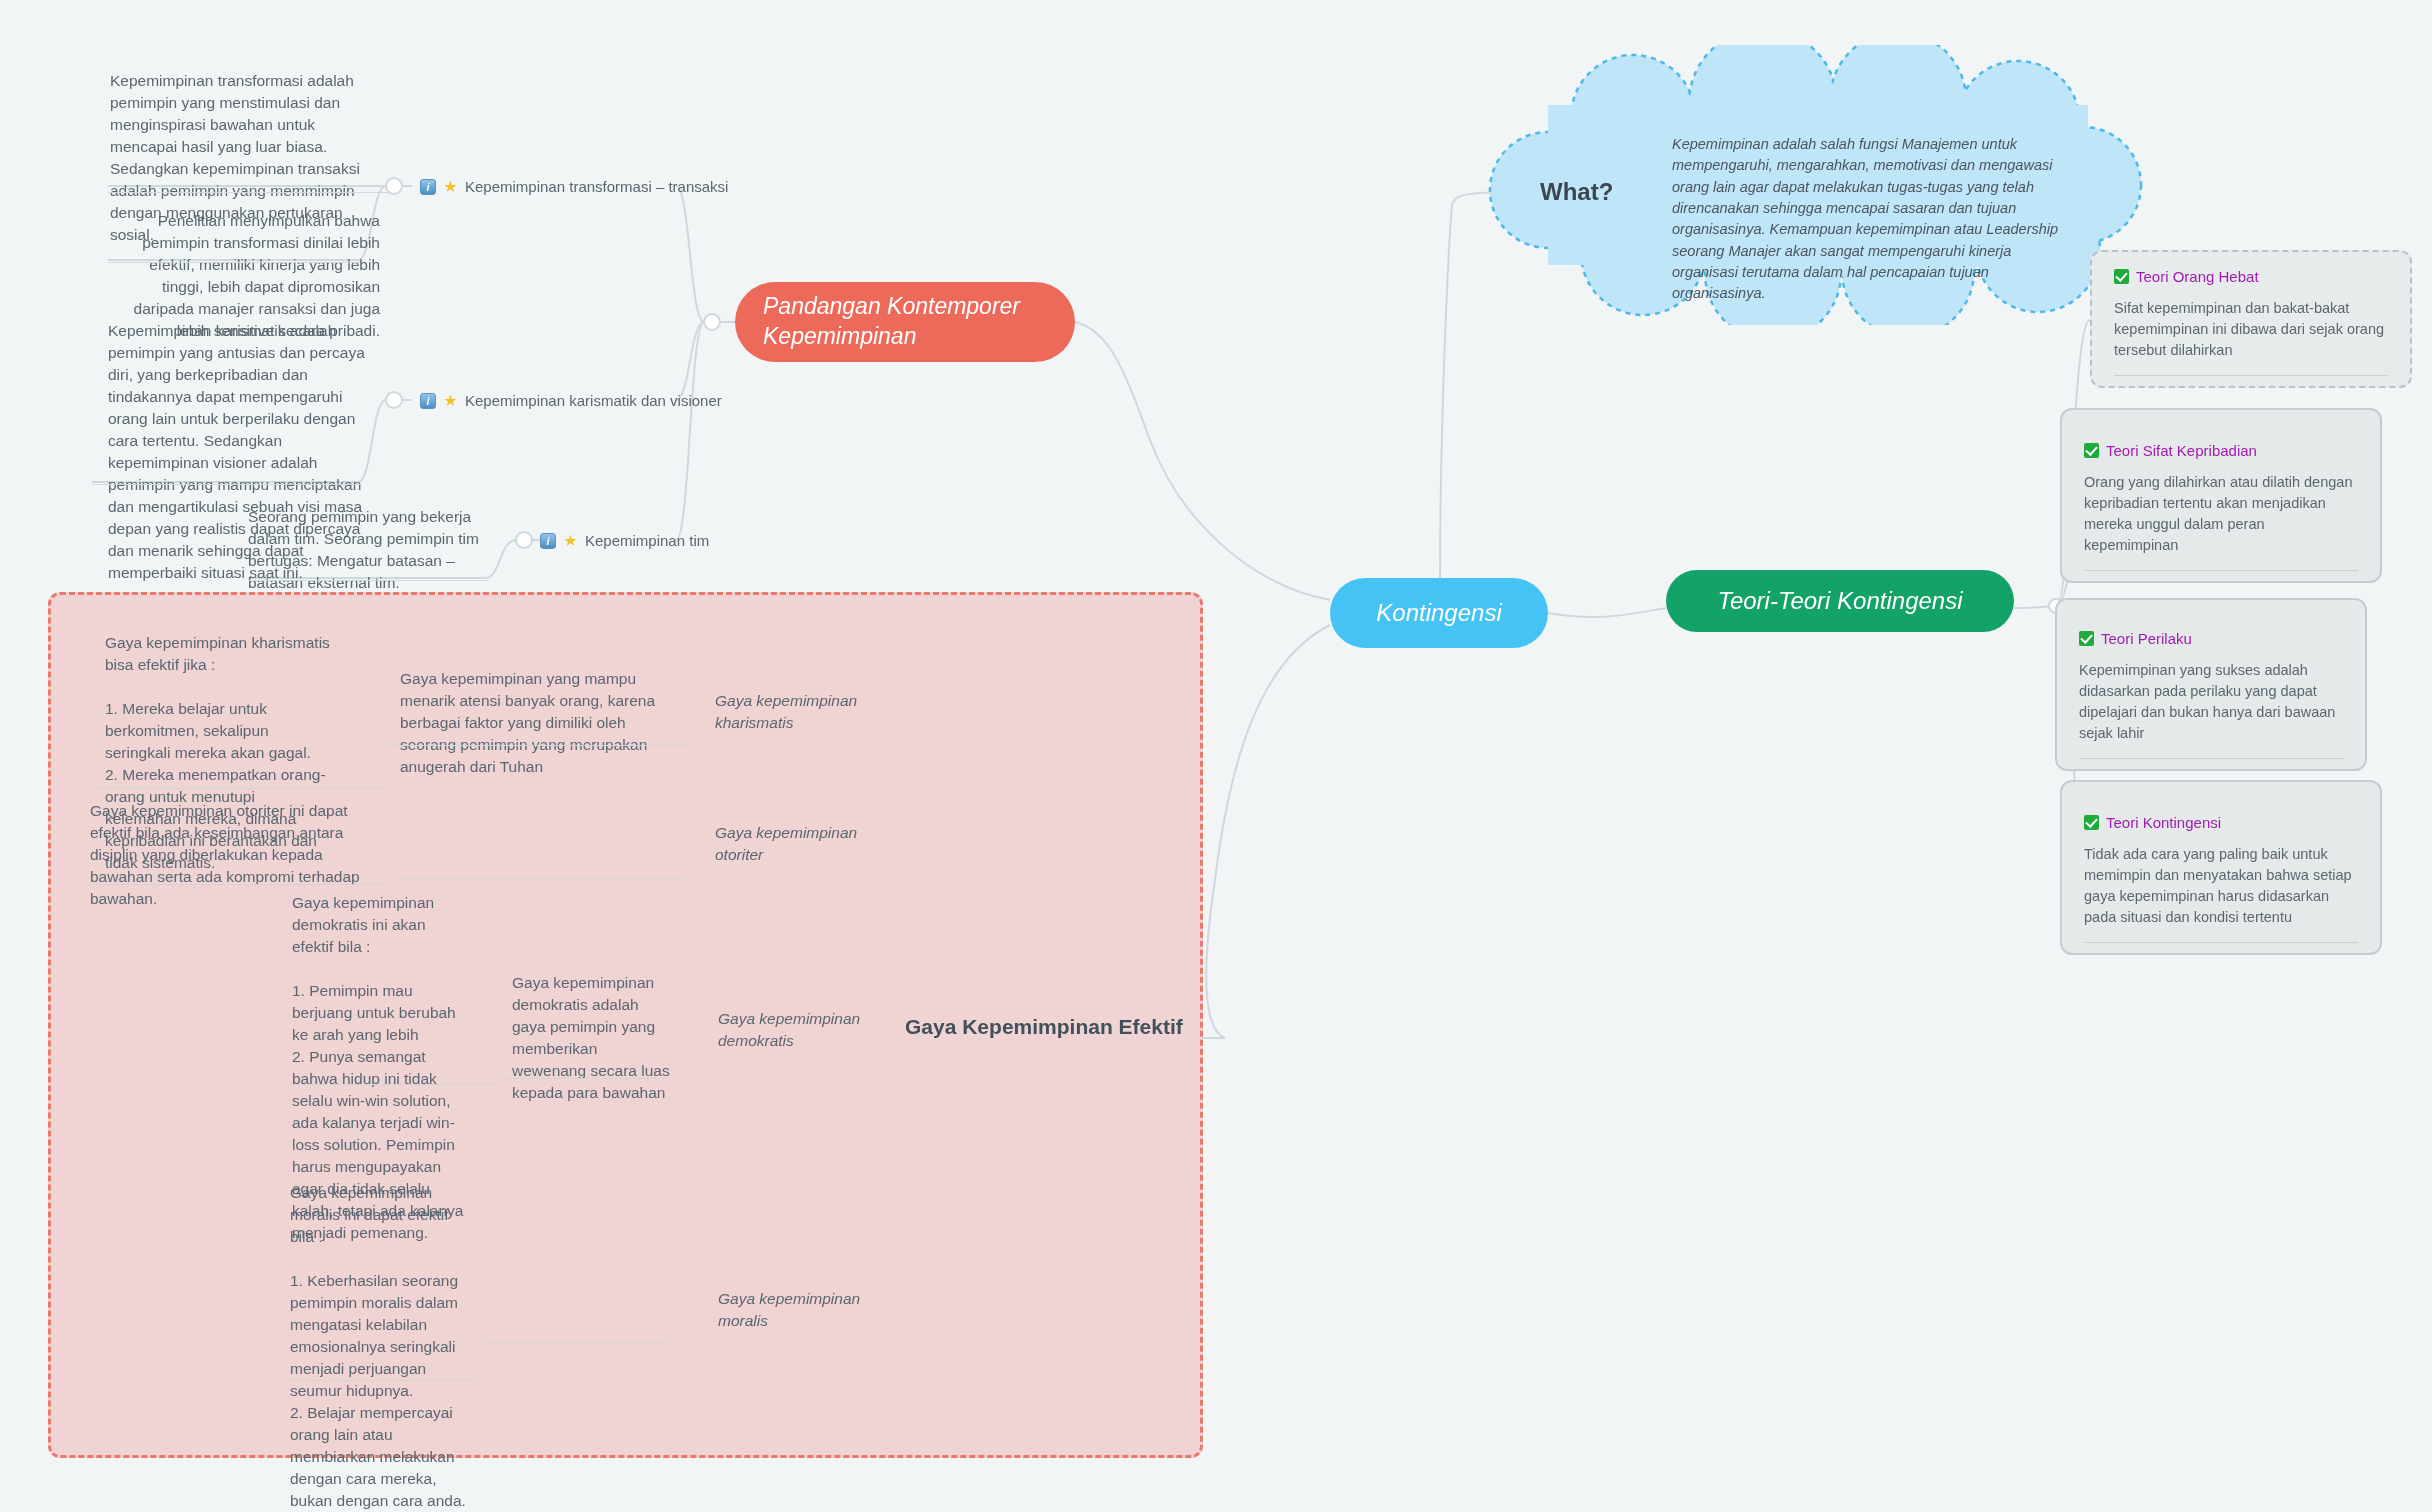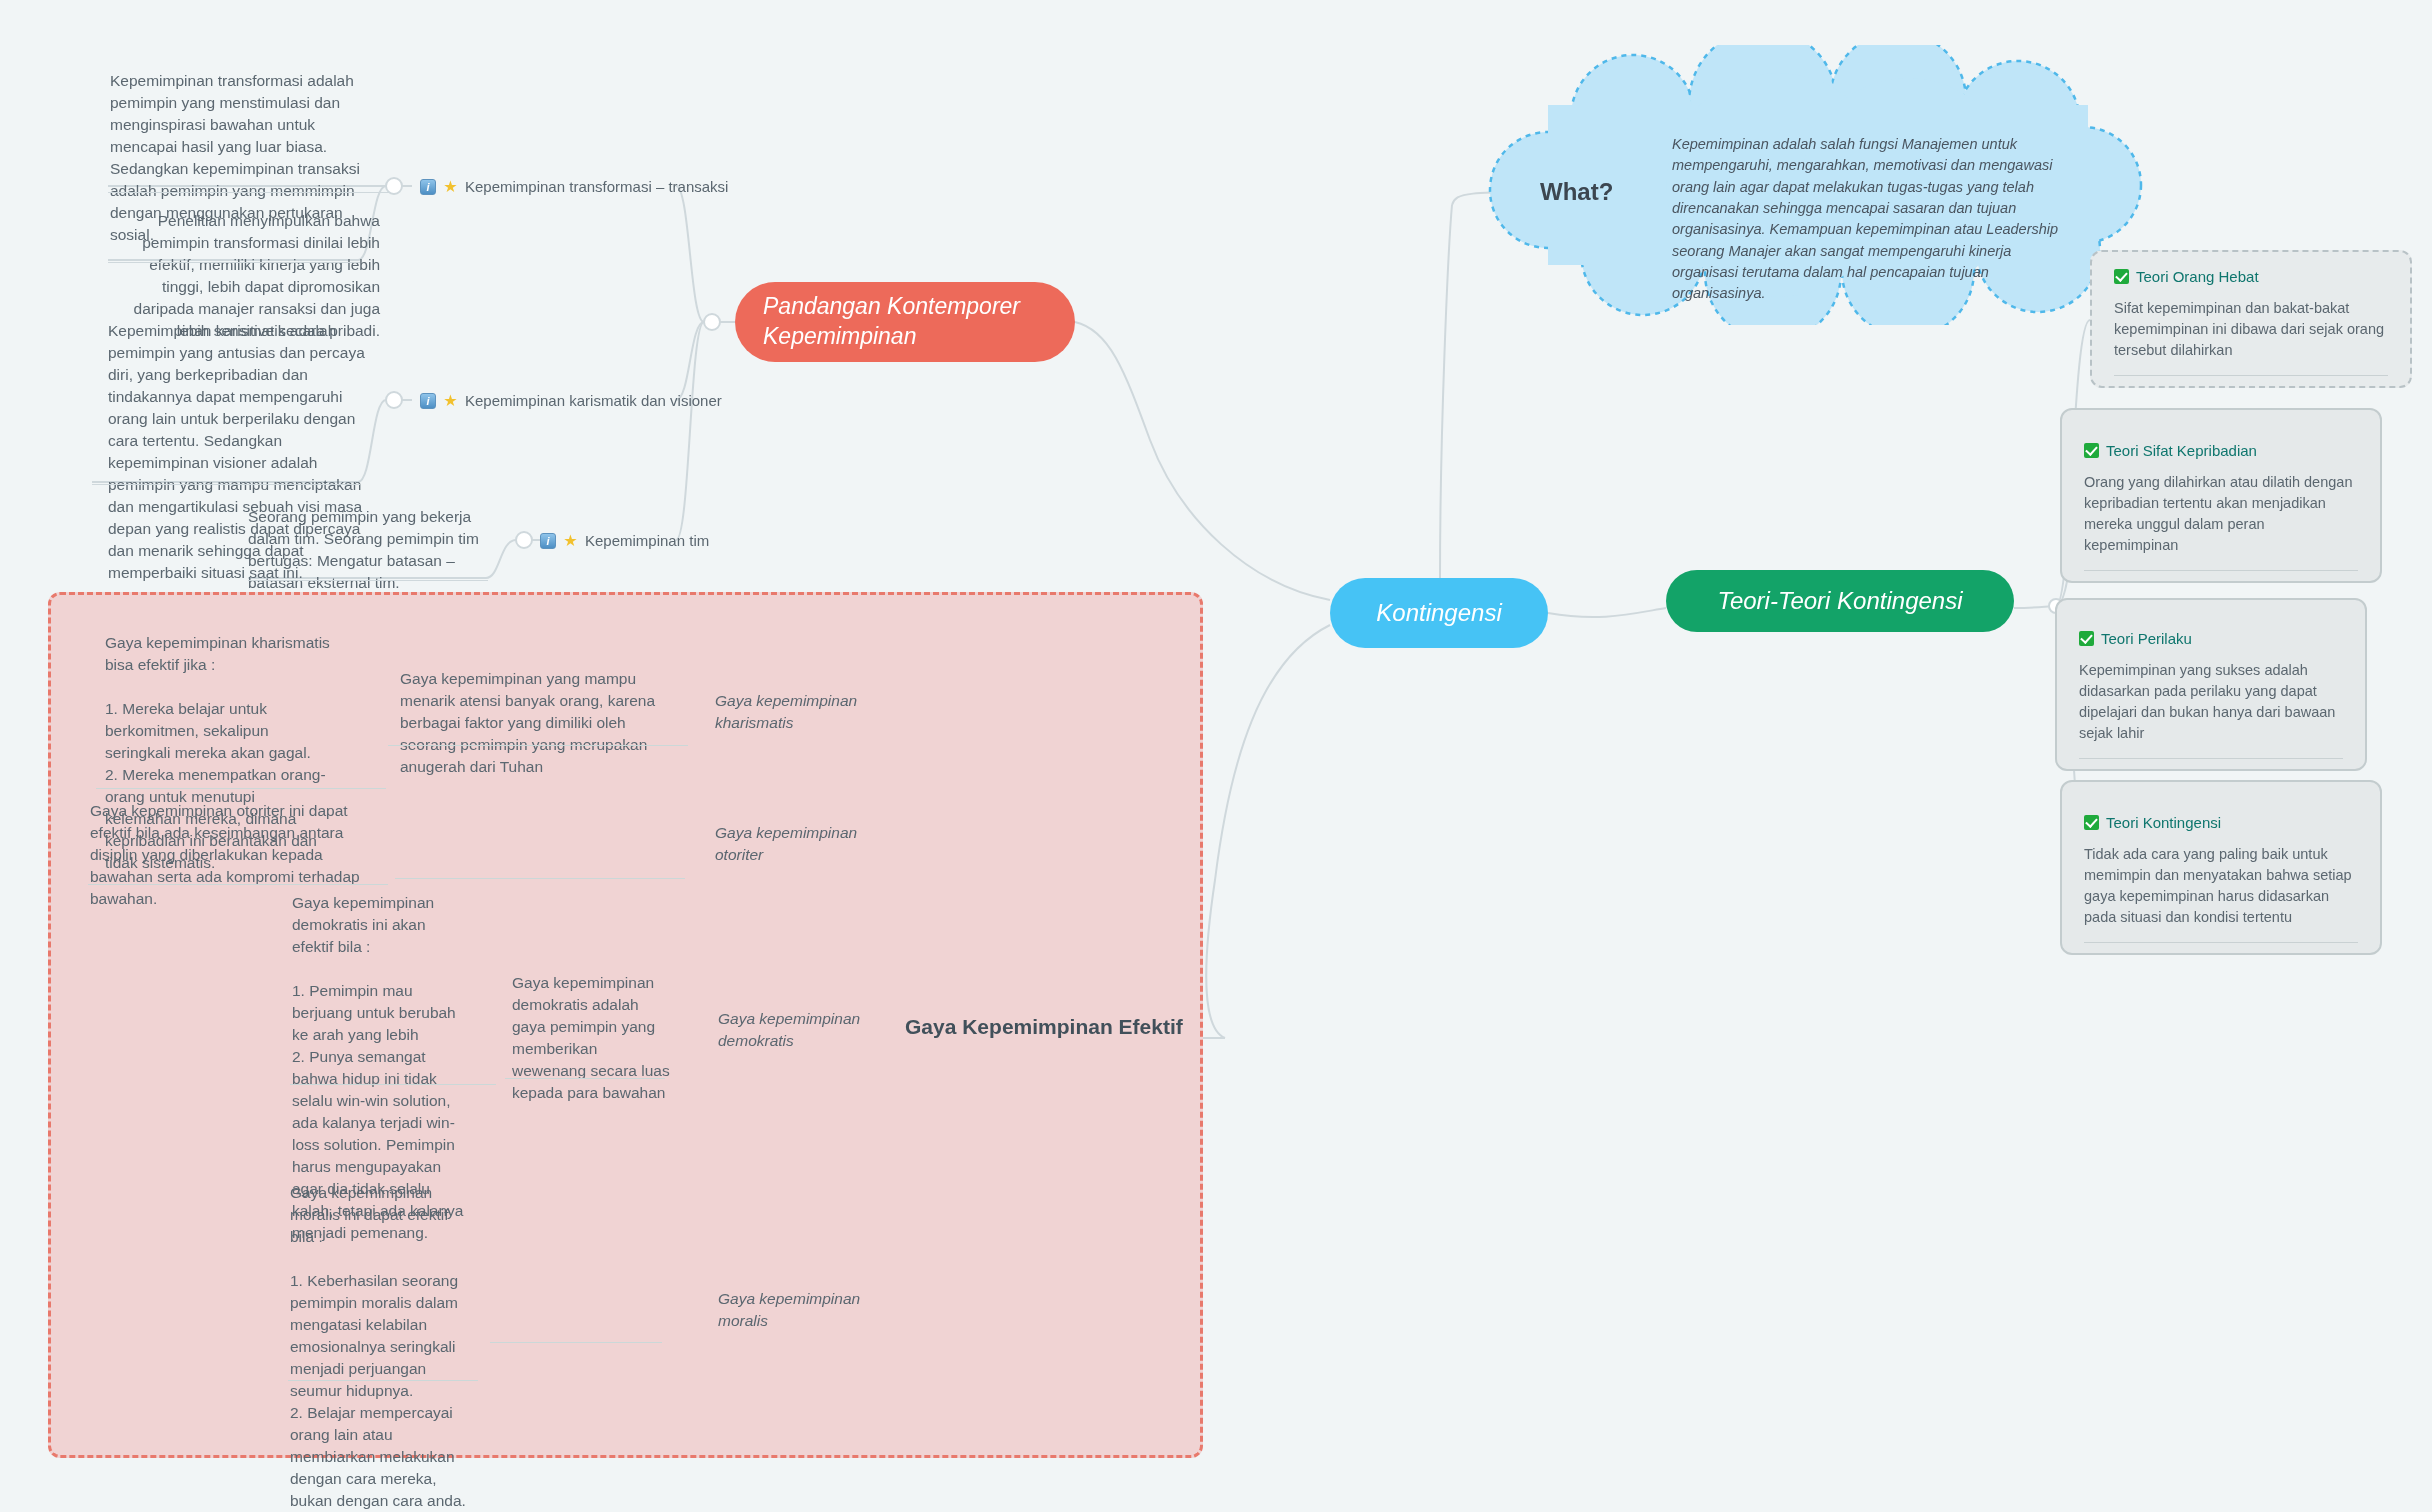--- a/index.html
+++ b/index.html
@@ -73,21 +73,21 @@
   
   .card {
     position: absolute;
     background: #e7ebec;
     border-radius: 12px;
     padding: 16px 22px 10px 22px;
   }
   .card.dashed { border: 2px dashed #b8c2c6; background: #e7ebec; }
   .card.solid  { border: 2px solid #c3ccce; background: #e5e9ea; }
   .card .card-title {
-    font-size: 15px; color: #0f766e; margin-bottom: 13px;
+    font-size: 15px; color: #a21caf; margin-bottom: 13px;
     display: flex; align-items: center; gap: 7px;
   }
   .card .card-body { font-size: 14.5px; color: #5b6770; line-height: 1.45; }
   .card .card-rule { height: 1px; background: #c9d1d3; margin-top: 14px; }
   .chk {
     display: inline-block; width: 15px; height: 15px; border-radius: 2px;
     background: #1faa3c; position: relative; flex: 0 0 auto;
   }
   .chk::after {
     content: ""; position: absolute; left: 4px; top: 1px;

